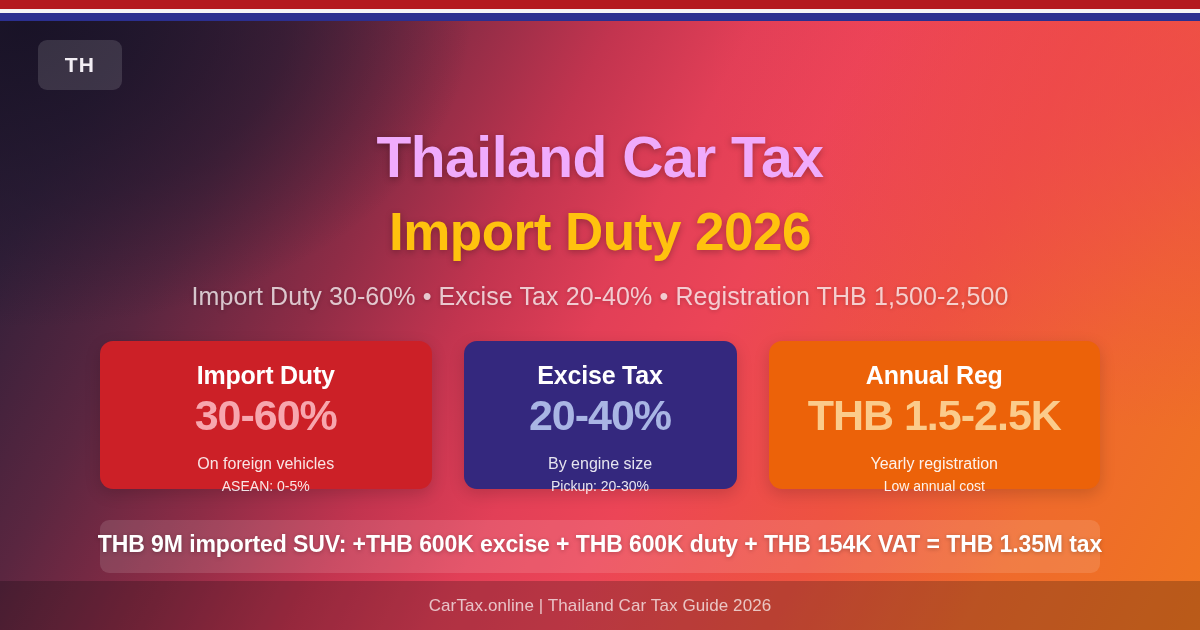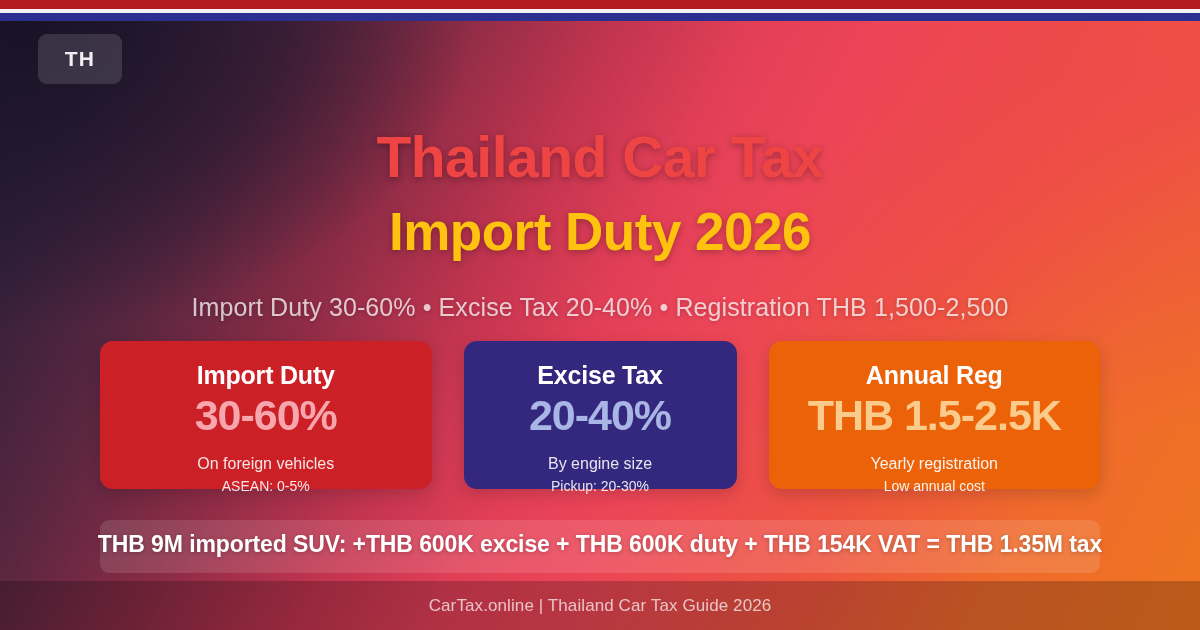--- a/index.html
+++ b/index.html
@@ -63,21 +63,21 @@
   }
   .flag-stripe { width: 100%; }
   .flag-red   { height: 9px;  background: #b41a1f; }
   .flag-white { height: 4px;  background: #f4f4f4; }
   .flag-blue  { height: 8px;  background: #2b2f8f; }
 
   
   .th-badge {
     position: absolute;
     left: 38px;
-    top: 34px;
+    top: 40px;
     width: 84px;
     height: 50px;
     border-radius: 9px;
     background: rgba(255,255,255,0.13);
     display: flex;
     align-items: center;
     justify-content: center;
     z-index: 5;
   }
   .th-badge span {
@@ -92,36 +92,36 @@
   .headings {
     position: absolute;
     left: 0; right: 0;
     top: 128px;
     text-align: center;
     z-index: 5;
   }
   .title-main {
     font-size: 57px;
     font-weight: bold;
-    color: #ef4444;
+    color: #f0abfc;
     letter-spacing: -0.5px;
     line-height: 1.05;
     text-shadow: 0 2px 7px rgba(0,0,0,0.30);
   }
   .title-sub {
     font-size: 53px;
     font-weight: bold;
     color: #ffc20e;
     letter-spacing: -0.5px;
     line-height: 1.05;
     margin-top: 16px;
     text-shadow: 0 2px 7px rgba(0,0,0,0.28);
   }
   .subtitle {
-    margin-top: 34px;
+    margin-top: 23px;
     font-size: 25px;
     font-weight: normal;
     color: rgba(255,255,255,0.74);
     letter-spacing: 0.1px;
     text-shadow: 0 1px 4px rgba(0,0,0,0.20);
   }
 
   
   .cards {
     position: absolute;

